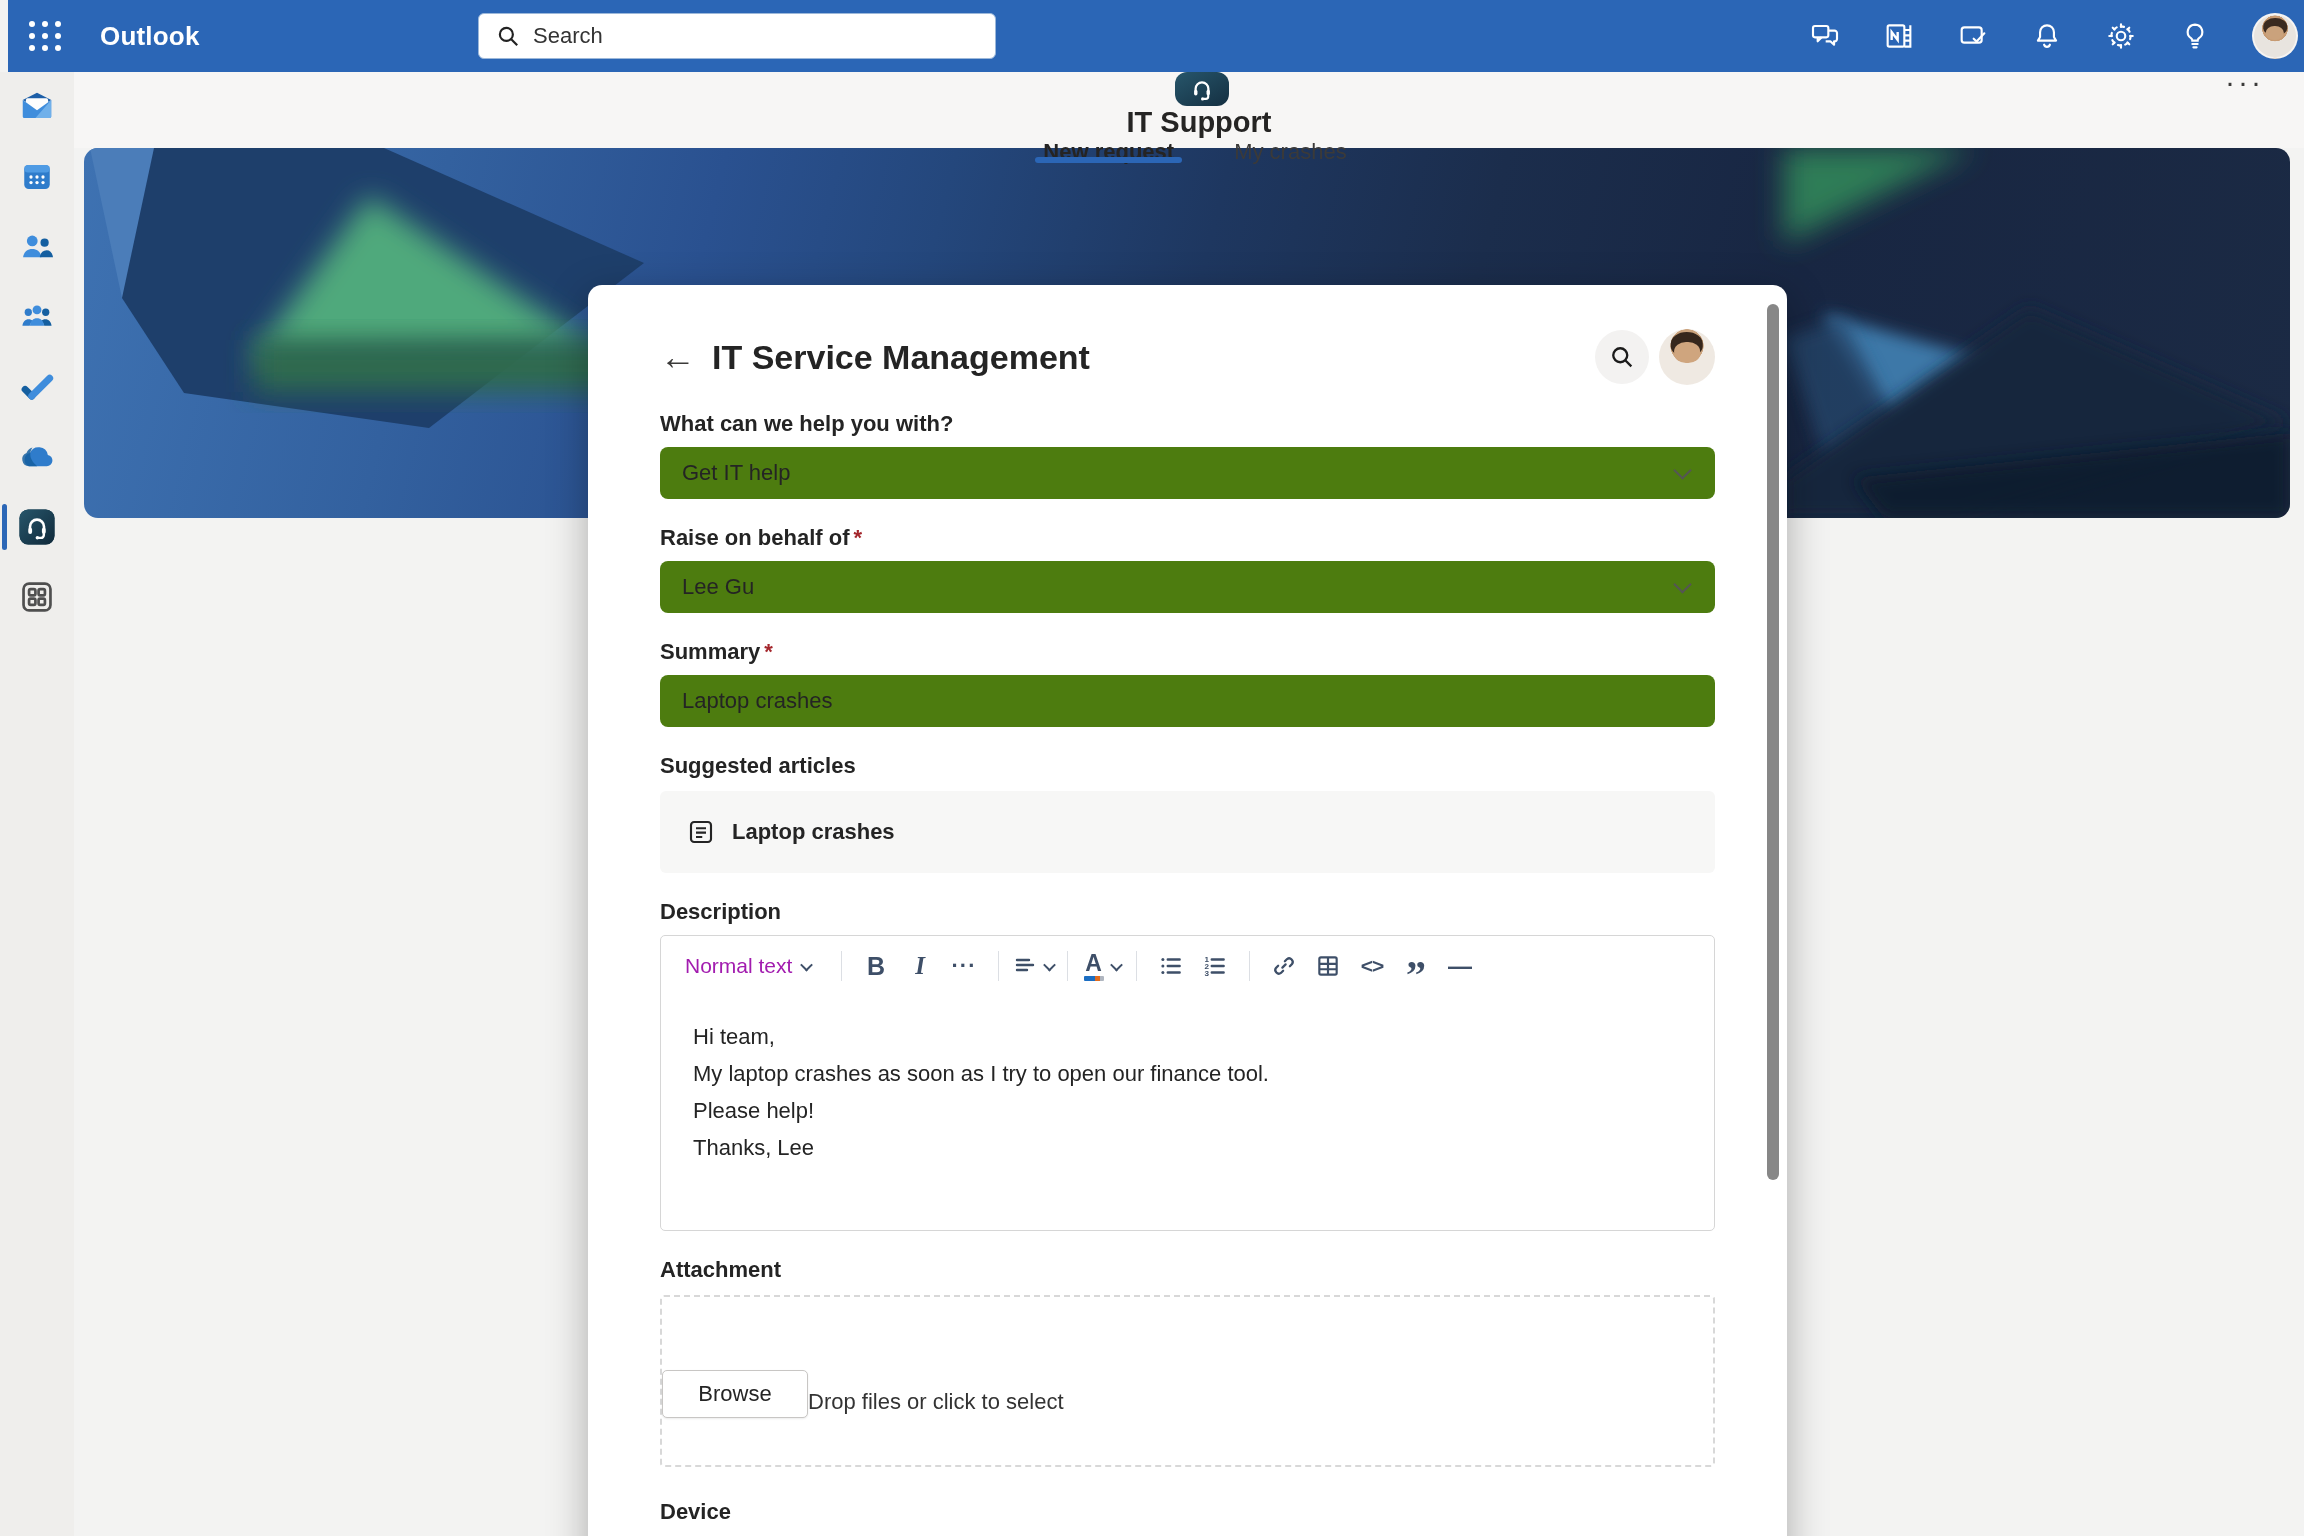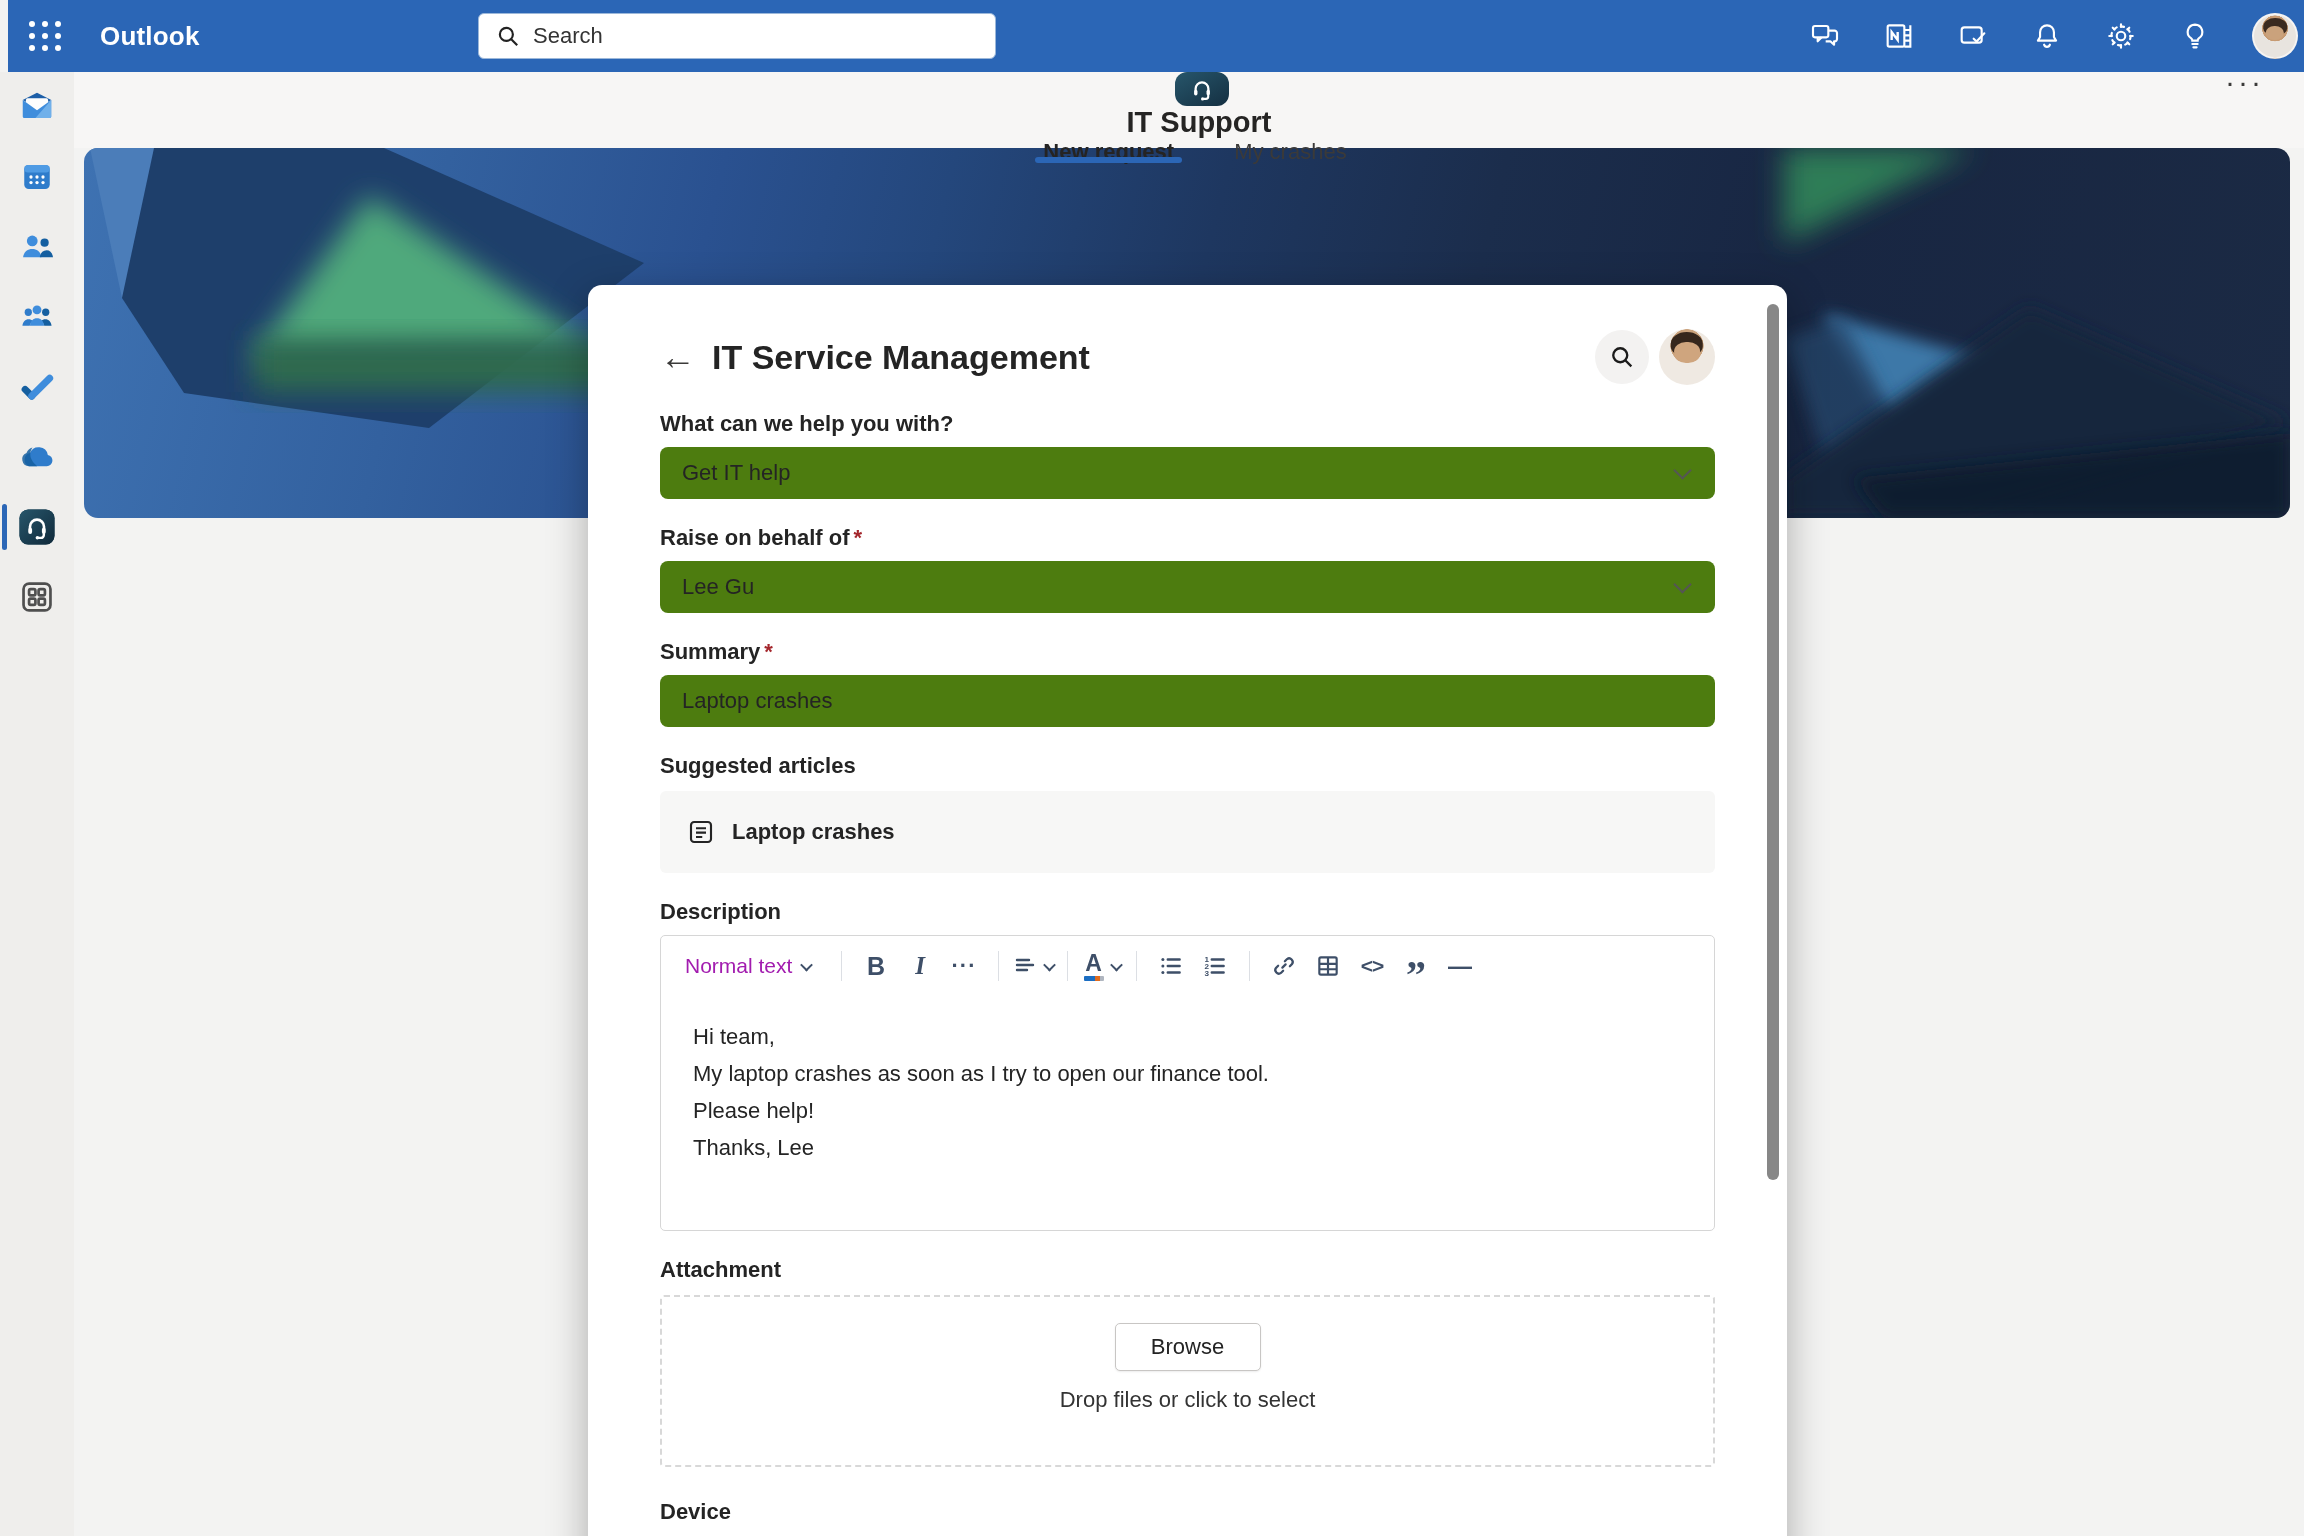--- a/index.html
+++ b/index.html
@@ -75,21 +75,21 @@
   .glyph-more { font-size:22px; font-weight:bold; letter-spacing:1px; }
   .glyph-code { font-size:21px; font-weight:bold; letter-spacing:-1px; }
   .glyph-quote { font-size:40px; font-family:"Liberation Serif", serif; line-height:10px; padding-top:18px; font-weight:bold; }
   .glyph-divider { font-size:24px; font-weight:bold; }
   .color-a { display:flex; flex-direction:column; align-items:center; margin-right:8px; }
   .color-a .a { font-size:23px; font-weight:bold; color:#3e4f68; line-height:22px; }
   .color-a .bar { width:20px; height:5px; margin-top:2px; background:linear-gradient(90deg,#1c6ec2 0 55%, #e06c1f 55% 80%, #b0b6c0 80% 100%); border-radius:1px; }
   .editor-body { padding:28px 32px; }
   .editor-body p { font-size:22px; color:#242424; line-height:26px; margin-bottom:11px; }
 
-  .dropzone { margin-top:12px; height:172px; border:2px dashed #d8d8d8; border-radius:4px; display:flex; flex-direction:column; align-items:center; padding-top:26px; }
+  .dropzone { margin-top:12px; height:172px; border:2px dashed #d8d8d8; border-radius:4px; display:flex; flex-direction:row; align-items:center; padding-top:26px; }
   .browse-btn { width:146px; height:48px; background:#fff; border:1px solid #c8c6c4; border-radius:5px; font-size:22px; color:#242424; display:flex; align-items:center; justify-content:center; box-shadow:0 1px 2px rgba(0,0,0,.08); cursor:pointer; }
   .drop-text { margin-top:16px; font-size:22px; color:#333; }
 
   .device-group { margin-top:32px; }
 </style>
 </head>
 <body>
 
 <div class="topbar">
   <div class="waffle">

